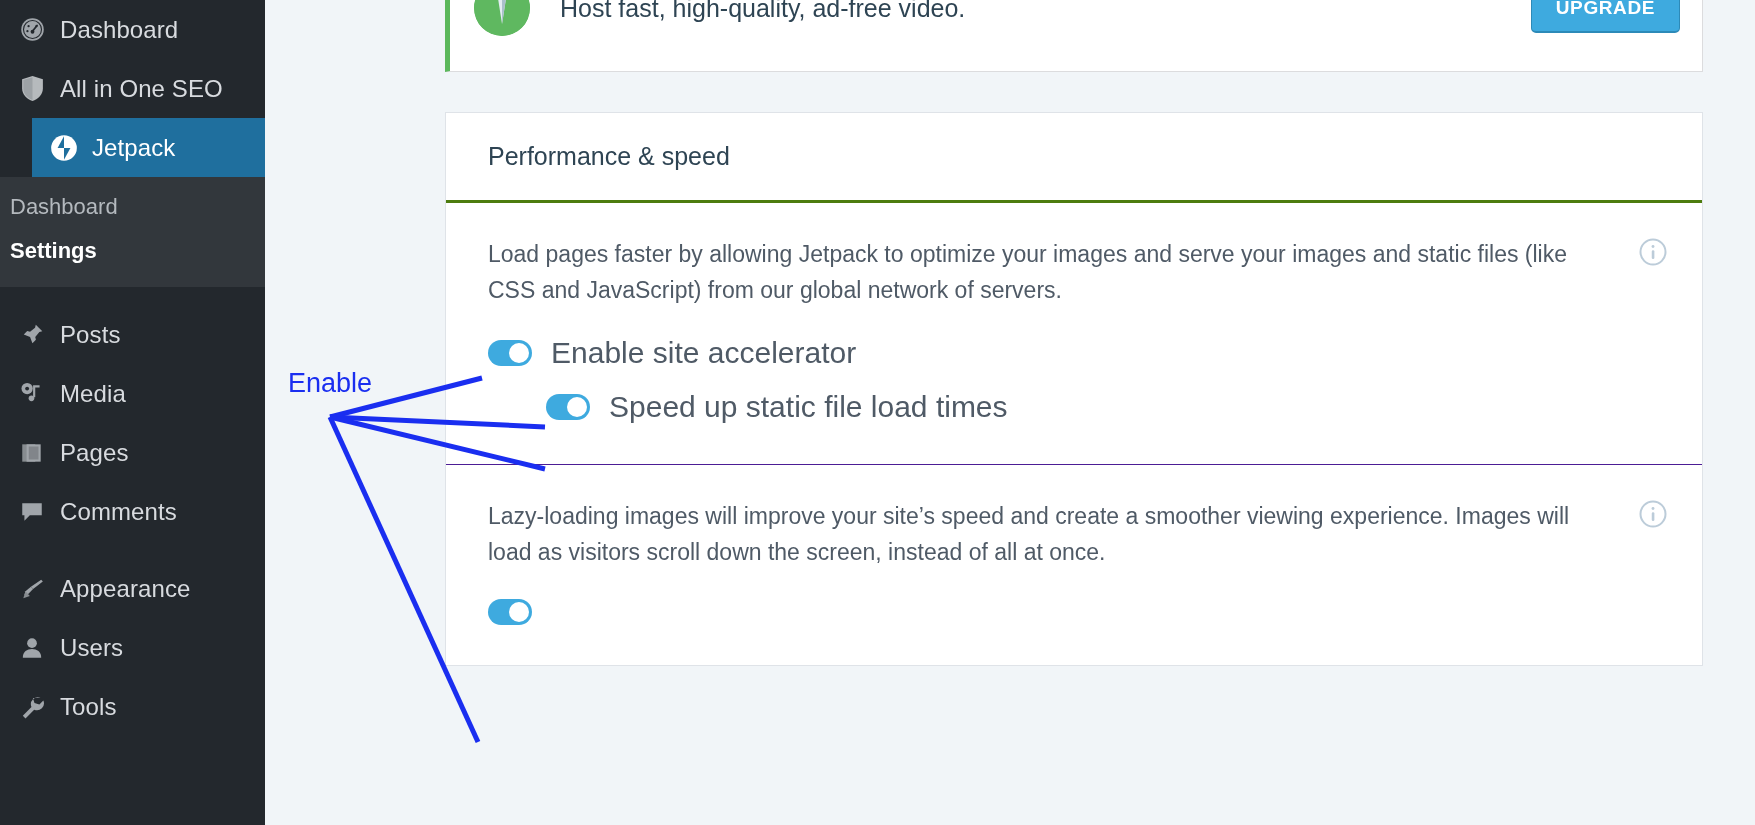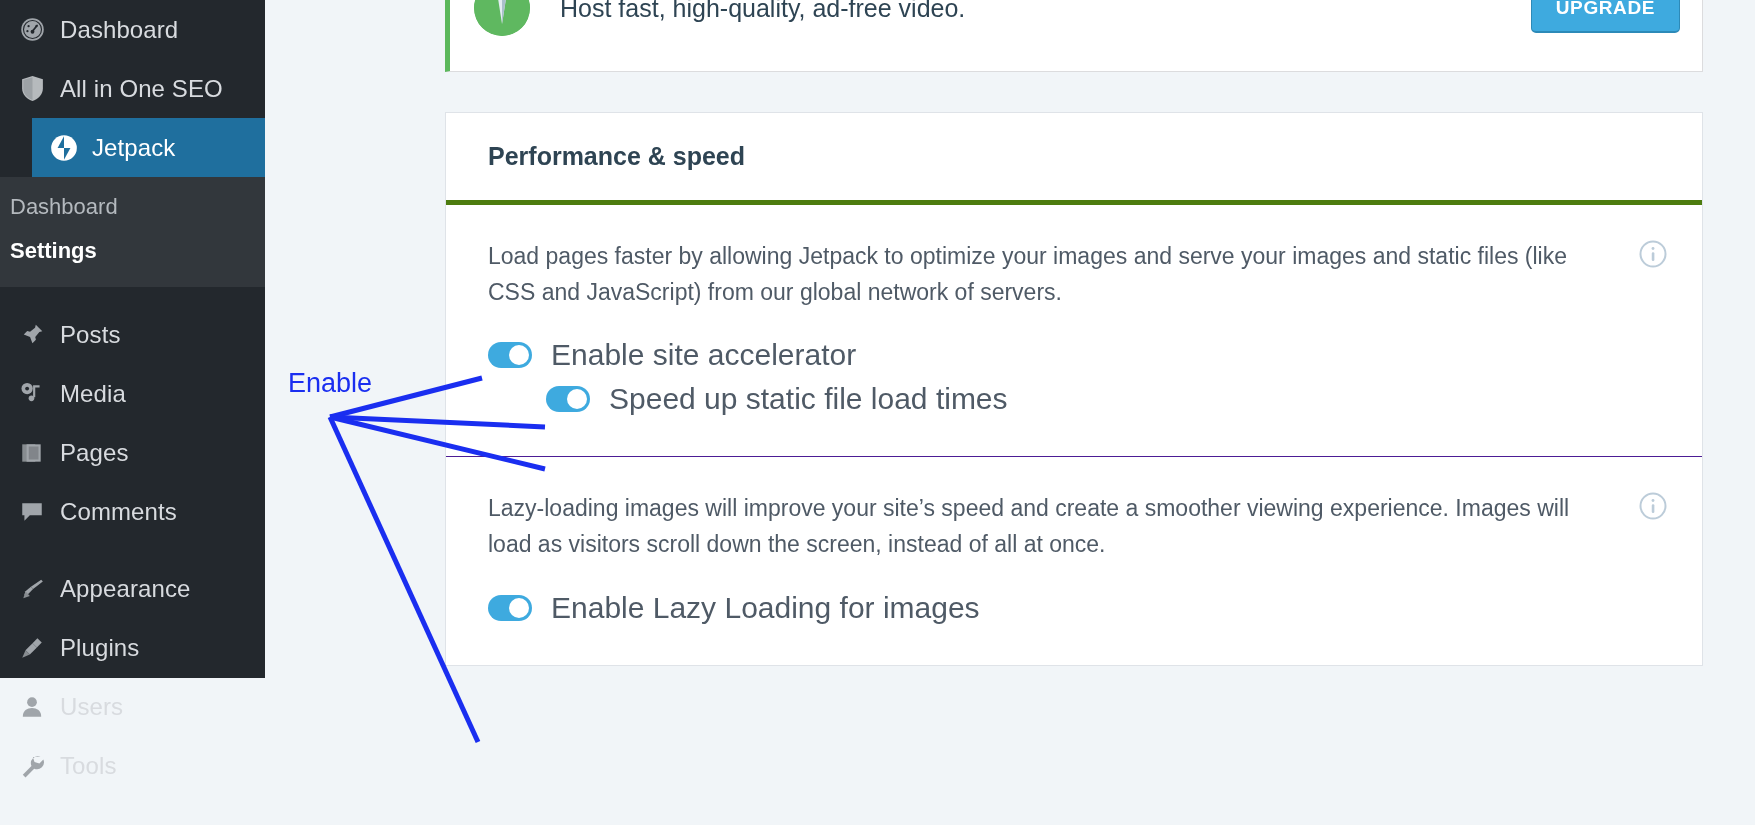--- a/index.html
+++ b/index.html
@@ -17,21 +17,21 @@
     width: 1755px;
     height: 825px;
     background: #f1f5f8;
   }
 
   
   #sidebar {
     position: absolute;
     left: 0; top: 0;
     width: 265px;
-    height: 678px;
+    height: 825px;
     background: #23282d;
     z-index: 5;
   }
 
   .nav-item {
     position: relative;
     display: flex;
     align-items: center;
     height: 59px;
     padding-left: 10px;
@@ -145,22 +145,21 @@
     left: 180px;
     top: 112px;
     width: 1258px;
     background: #ffffff;
     border: 1px solid #dfe3e8;
   }
   .card-head {
     padding: 29px 42px;
     font-size: 25px;
     color: #2e4453;
-    border-bottom: 5px solid #4d7c0f;
-    font-weight: bold;
+    border-bottom: 3px solid #4d7c0f;
   }
   .card-section {
     padding: 34px 42px 40px 42px;
     position: relative;
   }
   .card-section + .card-section { border-top: 1px solid #4c1d95; }
 
   .sec-desc {
     font-size: 23px;
     line-height: 1.55;
@@ -175,21 +174,21 @@
     width: 30px; height: 30px;
     cursor: pointer;
   }
 
   .toggle-row {
     display: flex;
     align-items: center;
     margin-top: 28px;
   }
   .toggle-row.sub { margin-top: 16px; padding-left: 58px; }
-  .toggle-row.sub2 { margin-top: 10px; padding-left: 58px; }
+  .toggle-row.sub2 { margin-top: 20px; padding-left: 58px; }
 
   .switch {
     width: 44px; height: 26px;
     border-radius: 13px;
     background: #3eaadf;
     position: relative;
     flex: 0 0 auto;
     cursor: pointer;
   }
   .switch::after {
@@ -326,30 +325,20 @@
       <span class="nav-icon">
         <svg width="26" height="26" viewBox="0 0 24 24">
           <path d="M20.5 3.5 L22 5 L13 12 L11 10 Z" fill="#a0a5aa"></path>
           <path d="M11 10 L13 12 L8.5 16.5 L5 17.5 L6 14 Z" fill="#a0a5aa"></path>
           <path d="M6 14 L4 20.5 L10 18.5 Z" fill="#878c90"></path>
         </svg>
       </span>
       <span class="nav-label">Appearance</span>
     </div>
 
-    <div class="nav-item">
-      <span class="nav-icon">
-        <svg width="26" height="26" viewBox="0 0 24 24">
-          <path d="M17 3 L21 7 L16.5 11.5 L12.5 7.5 Z" fill="#a0a5aa"></path>
-          <path d="M12.5 7.5 L16.5 11.5 L10 18 L6 14 Z" fill="#a0a5aa"></path>
-          <path d="M6 14 L3 21 L10 18 Z" fill="#878c90"></path>
-        </svg>
-      </span>
-      <span class="nav-label">Plugins</span>
-    </div>
 
     <div class="nav-item">
       <span class="nav-icon">
         <svg width="26" height="26" viewBox="0 0 24 24">
           <circle cx="12" cy="7.5" r="4.5" fill="#a0a5aa"></circle>
           <path d="M3.5 21 C3.5 15.5 7.5 13 12 13 C16.5 13 20.5 15.5 20.5 21 Z" fill="#a0a5aa"></path>
         </svg>
       </span>
       <span class="nav-label">Users</span>
     </div>
@@ -412,21 +401,20 @@
             <circle cx="12" cy="12" r="10" fill="none" stroke="#bcccd9" stroke-width="1.6"></circle>
             <circle cx="12" cy="7.6" r="1.15" fill="#bcccd9"></circle>
             <rect x="11" y="10.5" width="2.1" height="7" rx="1" fill="#bcccd9"></rect>
           </svg>
         </span>
 
         <p class="sec-desc">Lazy-loading images will improve your site’s speed and create a smoother viewing experience. Images will load as visitors scroll down the screen, instead of all at once.</p>
 
         <div class="toggle-row">
           <span class="switch"></span>
-          <span class="toggle-label">Enable Lazy Loading for images</span>
         </div>
       </div>
 
     </section>
   </main>
 
   <svg id="annot" viewBox="0 0 1755 825">
 
     <line x1="330" y1="417" x2="482" y2="378" stroke="#1a2ef0" stroke-width="5"></line>
     <line x1="330" y1="417" x2="545" y2="427" stroke="#1a2ef0" stroke-width="5"></line>

